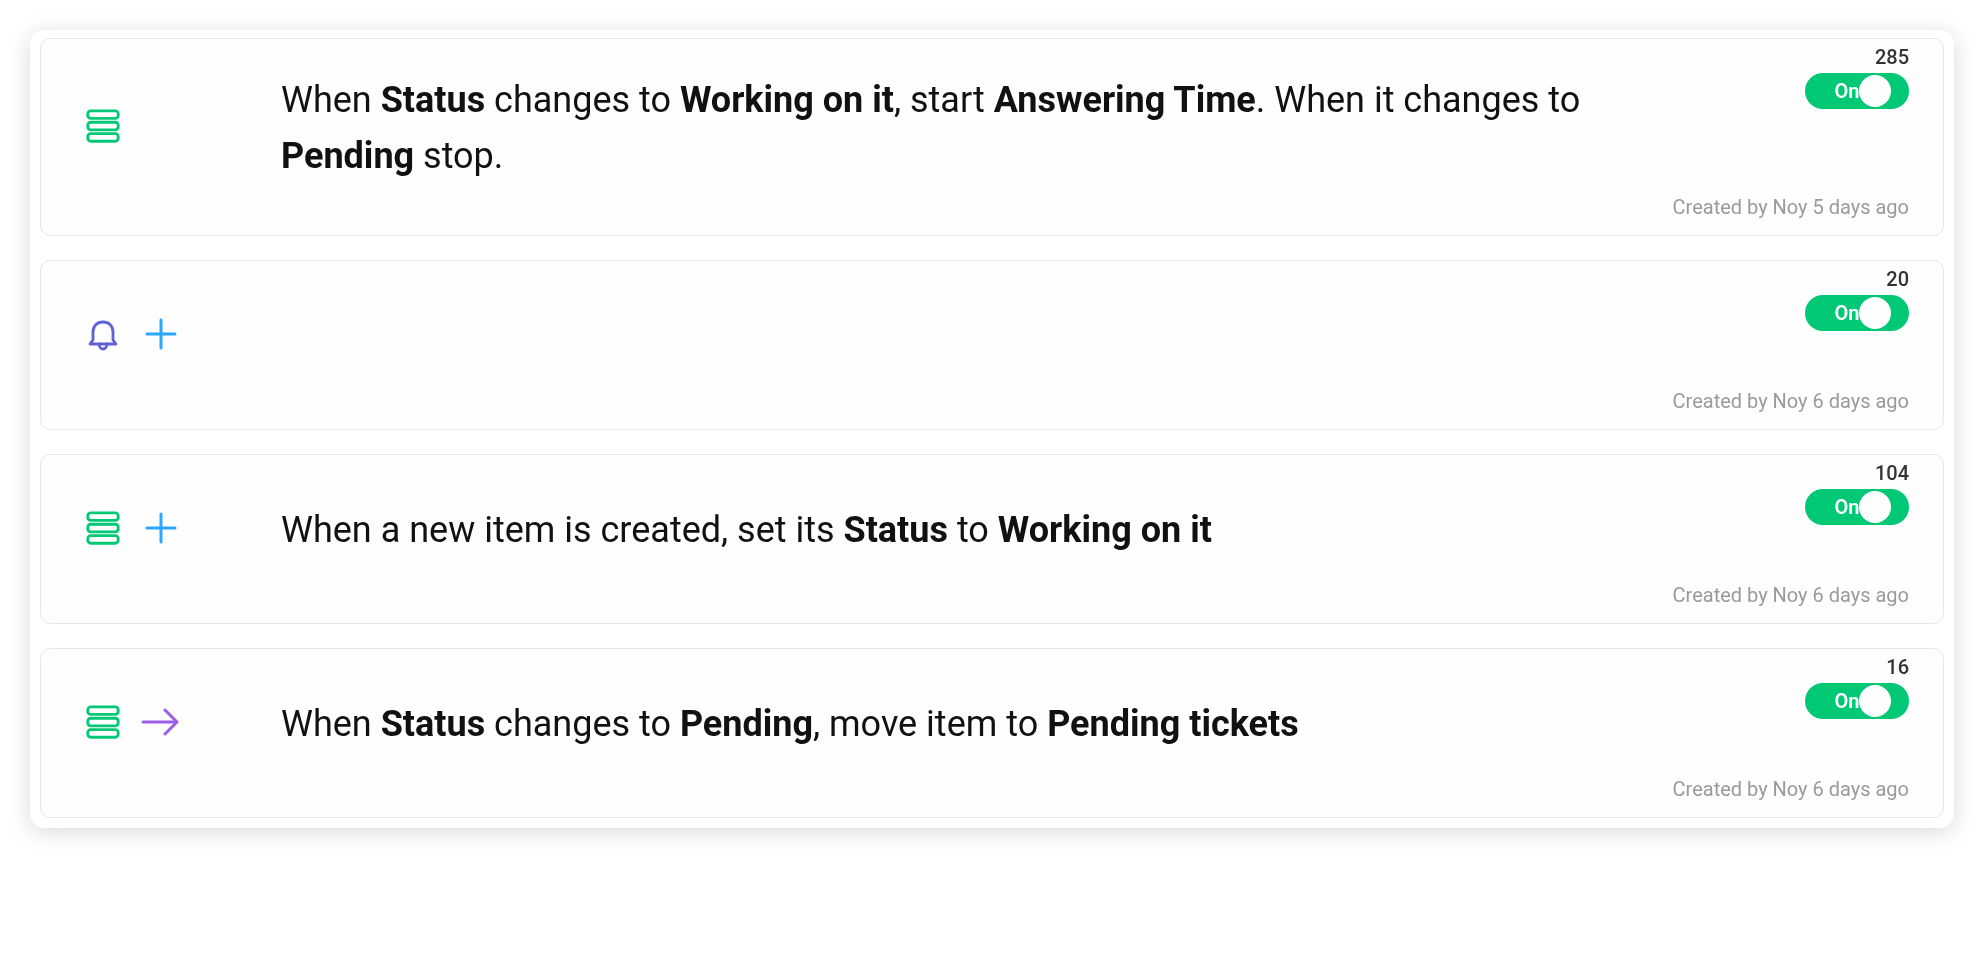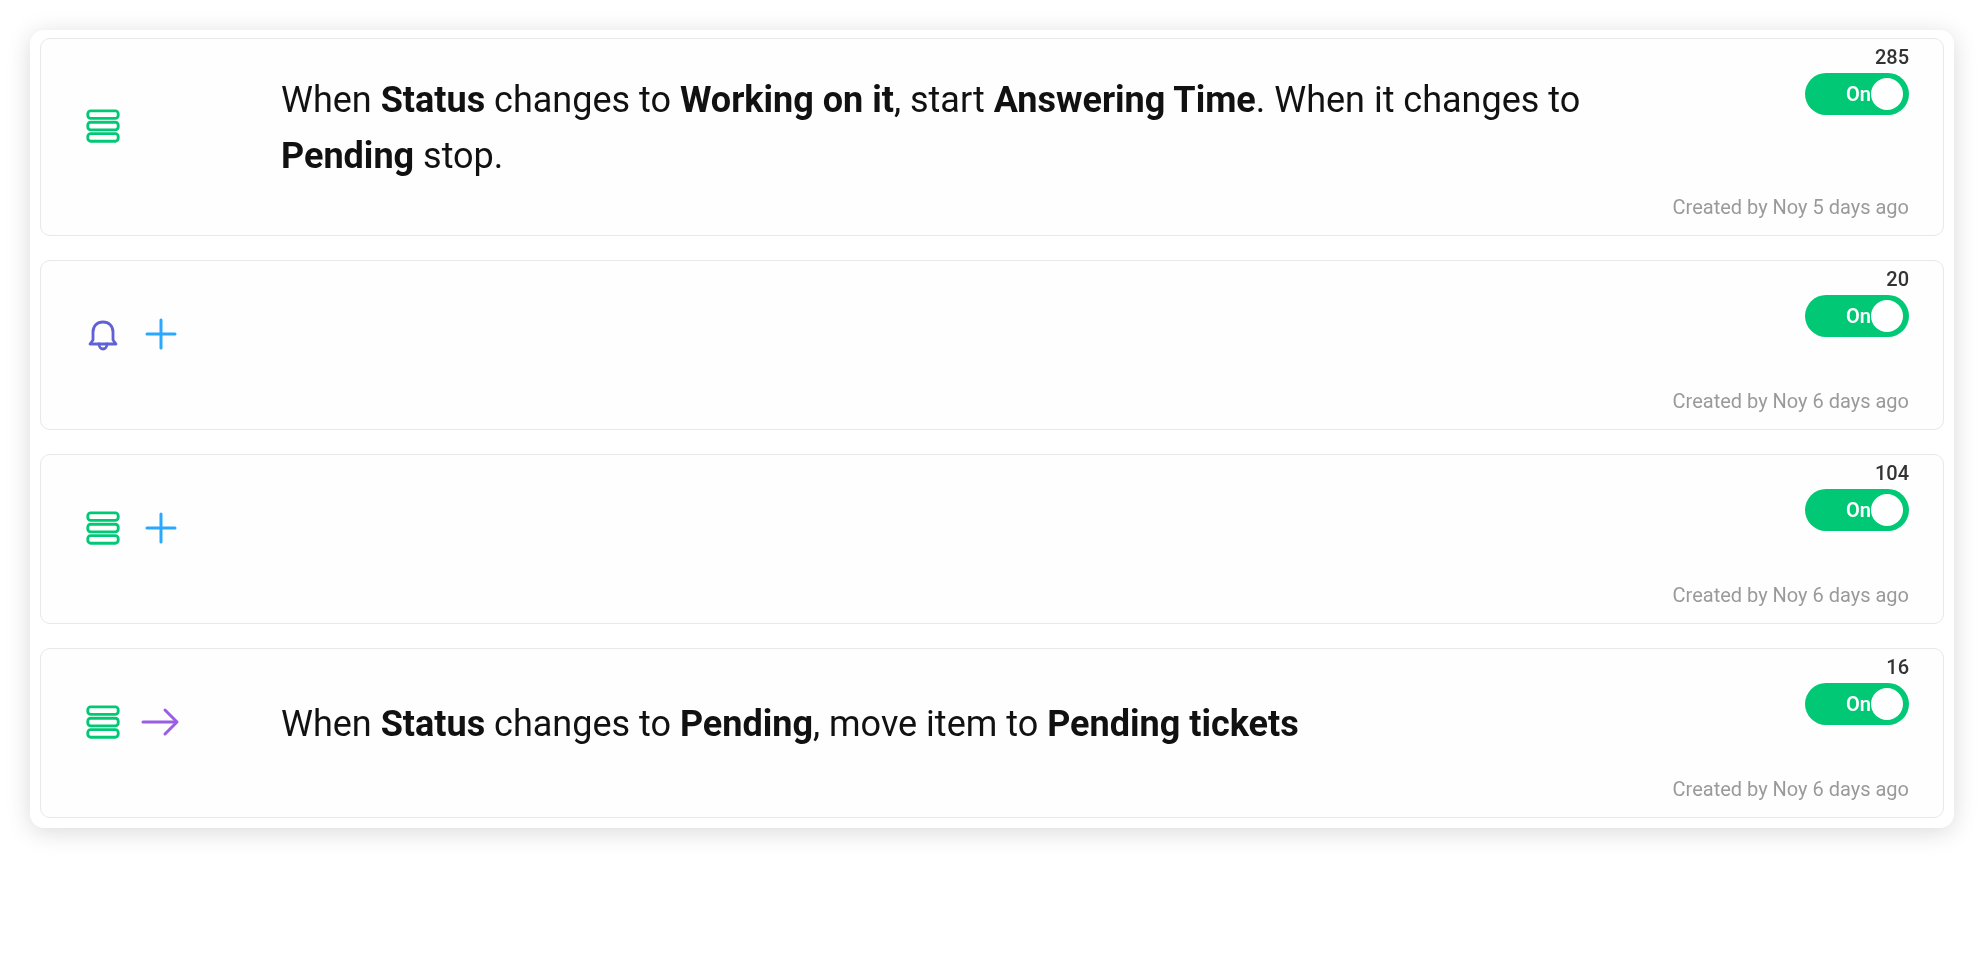--- a/index.html
+++ b/index.html
@@ -59,28 +59,28 @@
     font-size: 20px;
     color: #333;
     font-weight: 500;
     margin-left: 13px;
   }
   .toggle {
     position: absolute;
     right: 34px;
     top: 34px;
     width: 104px;
-    height: 42px;
+    height: 36px;
     background: #00c875;
     border-radius: 42px;
     display: flex;
     align-items: center;
     padding: 0 6px 0 18px;
     cursor: pointer;
-    justify-content: flex-end;
+    justify-content: center;
   }
   .toggle .lbl {
     color: #fff;
     font-size: 20px;
     font-weight: 600;
   }
   .toggle .knob {
     width: 32px;
     height: 32px;
     background: #fff;
@@ -140,20 +140,21 @@
             <rect x="4" y="28" width="32" height="8" rx="3"></rect>
           </svg>
         </span>
         <span class="icon-slot">
           <svg width="40" height="40" viewBox="0 0 40 40" fill="none" stroke="#2aa7ff" stroke-width="3" stroke-linecap="round">
             <line x1="20" y1="6" x2="20" y2="34"></line>
             <line x1="6" y1="20" x2="34" y2="20"></line>
           </svg>
         </span>
       </div>
+      <div class="rule-text"><span>When a new item is created, set its </span><span class="b">Status</span><span> to </span><span class="b">Working on it</span></div>
       <div class="count">104</div>
       <div class="toggle">
         <span class="lbl">On</span>
         <span class="knob"></span>
       </div>
       <div class="meta">Created by Noy 6 days ago</div>
     </div>
     <div class="card">
       <div class="icons">
         <span class="icon-slot">

